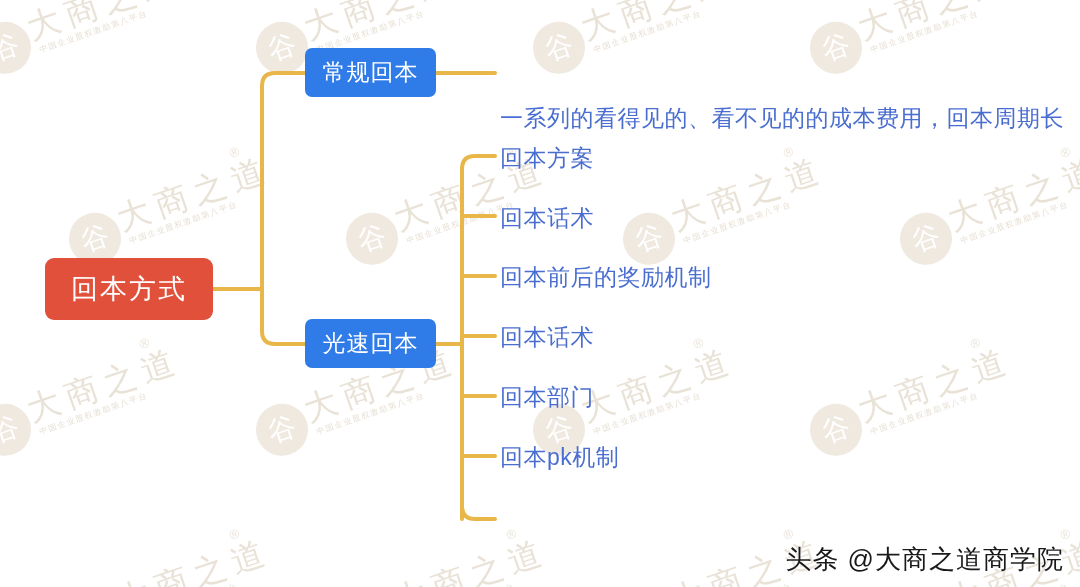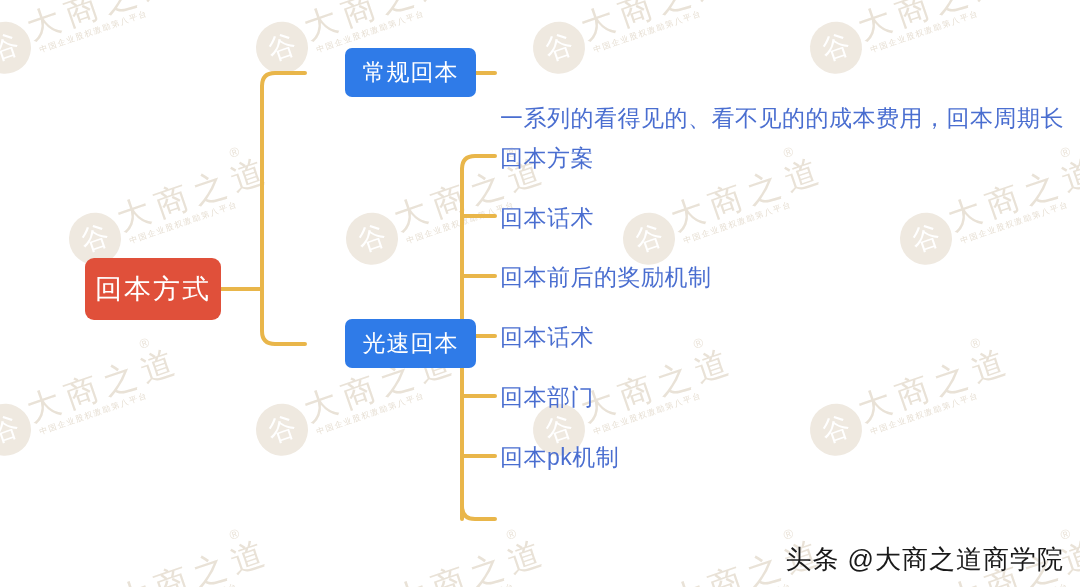--- a/index.html
+++ b/index.html
@@ -92,27 +92,26 @@
     height: 587px;
   }
 
   .node {
     position: absolute;
     box-sizing: border-box;
     display: flex;
     align-items: center;
     justify-content: center;
     white-space: nowrap;
-    margin-left: 40px;
   }
 
   #root-node {
     left: 45px;
     top: 258px;
-    width: 136px;
+    width: 168px;
     height: 62px;
     border-radius: 9px;
     background: #e0503a;
     color: #ffffff;
     font-size: 27px;
     letter-spacing: 2px;
   }
 
   .branch-node {
     width: 131px;

